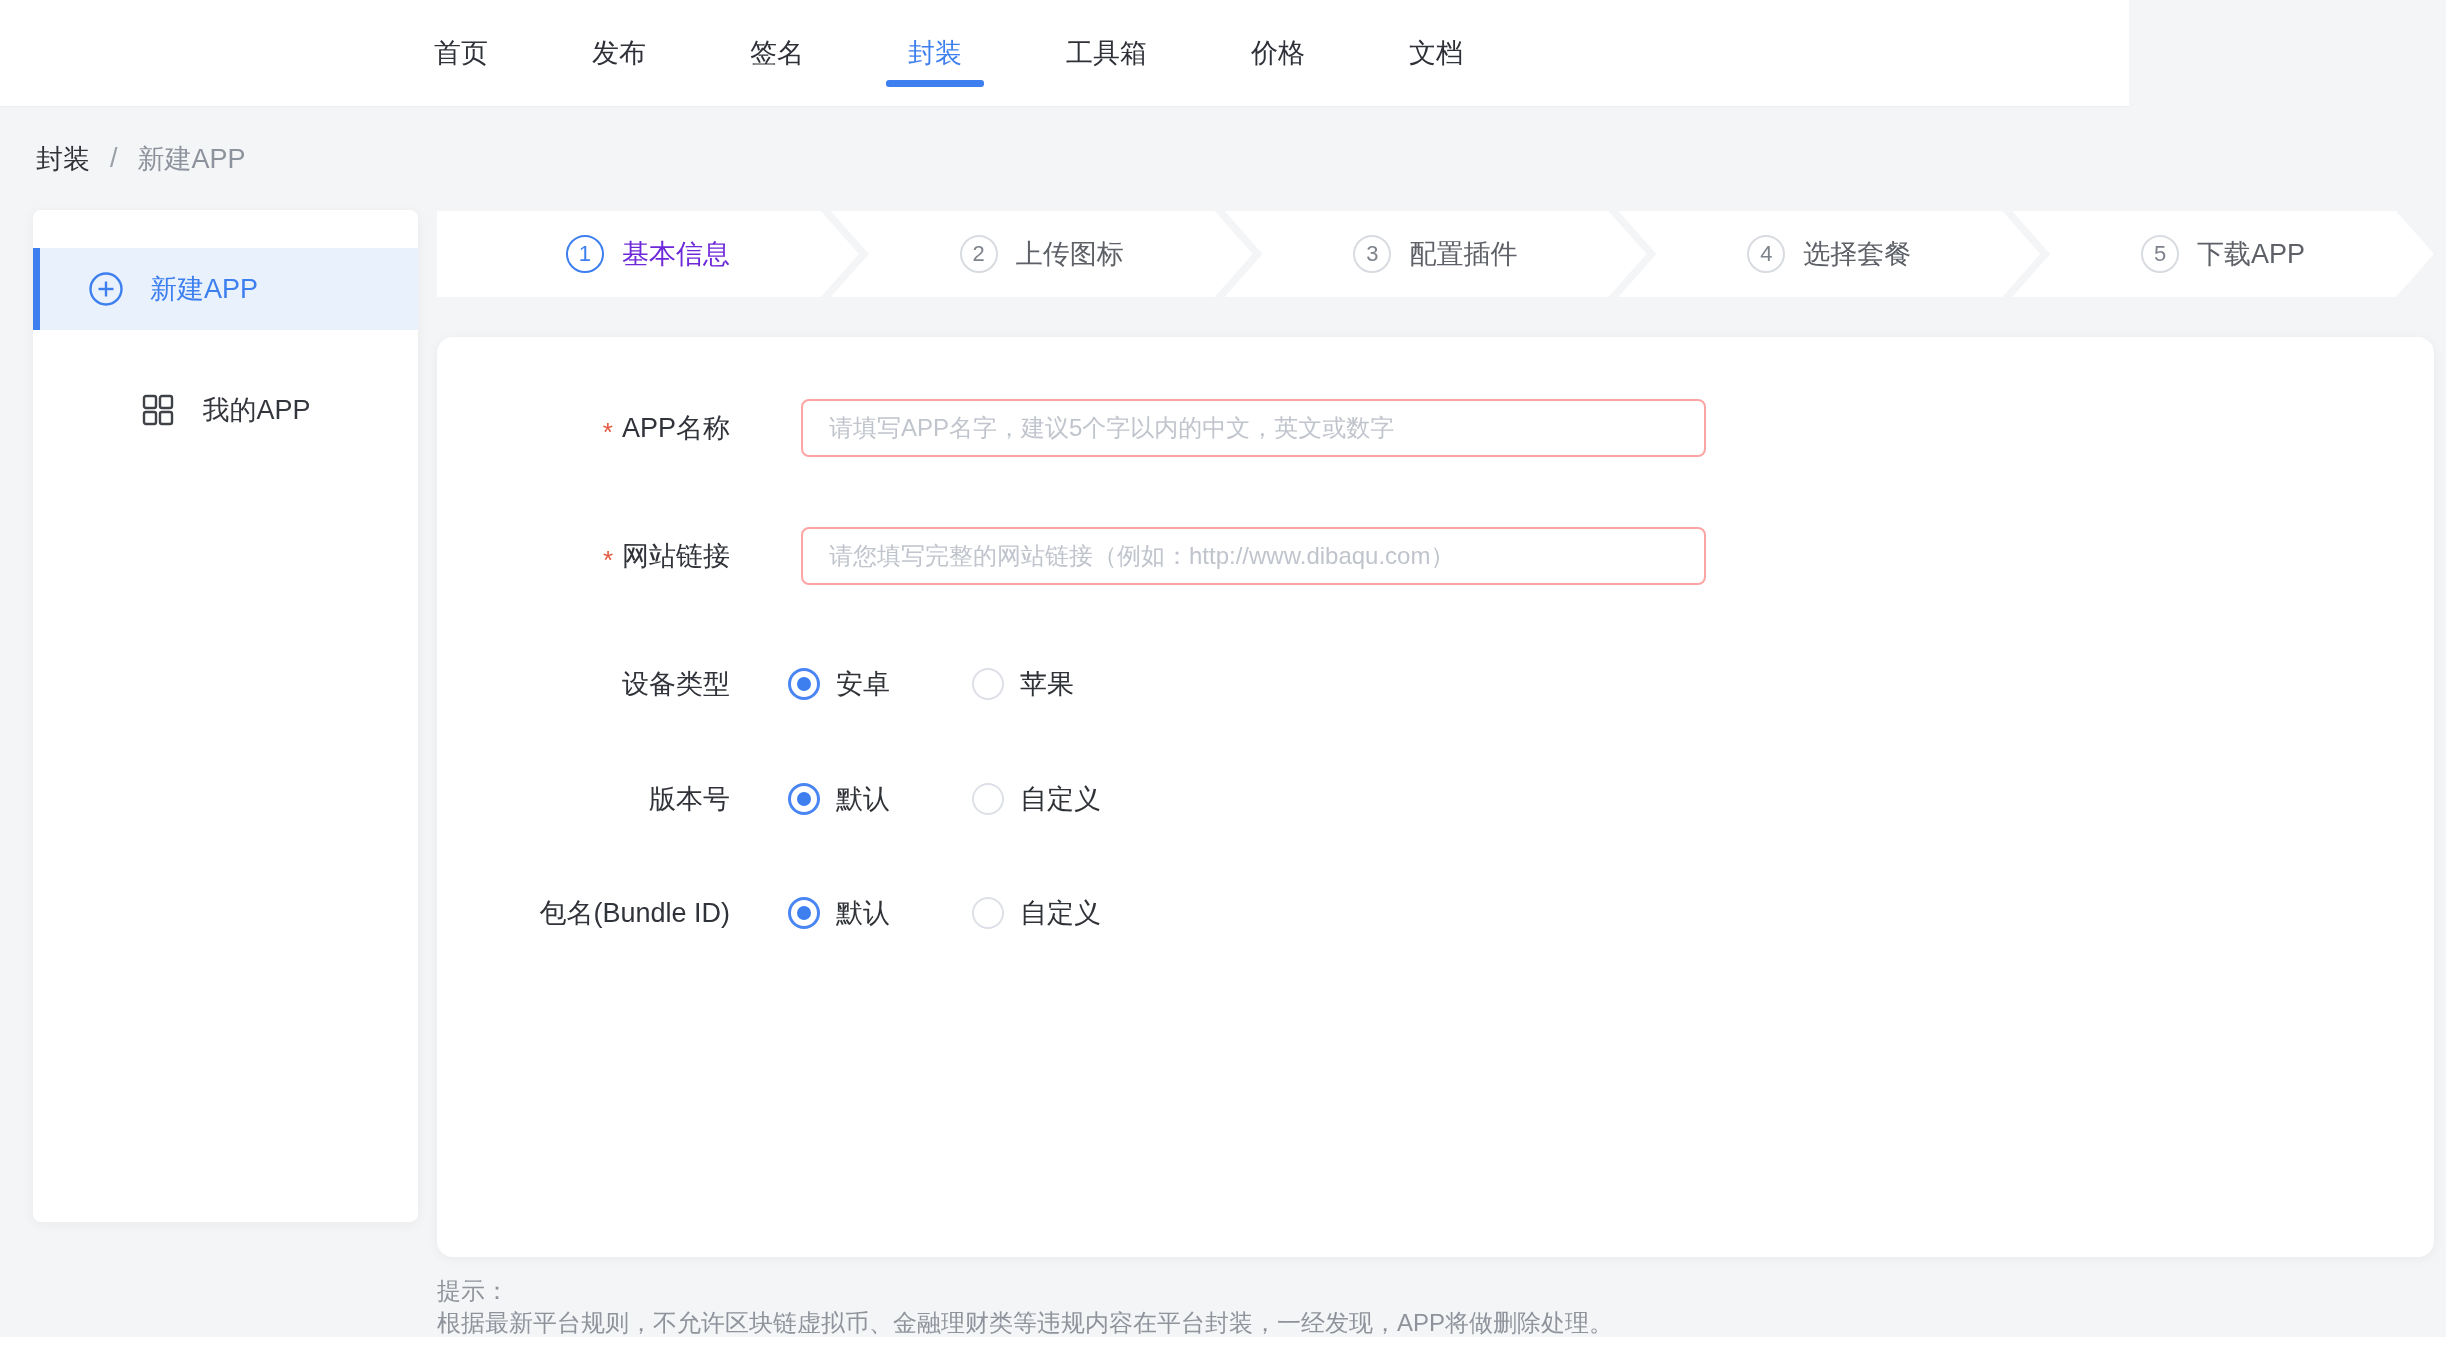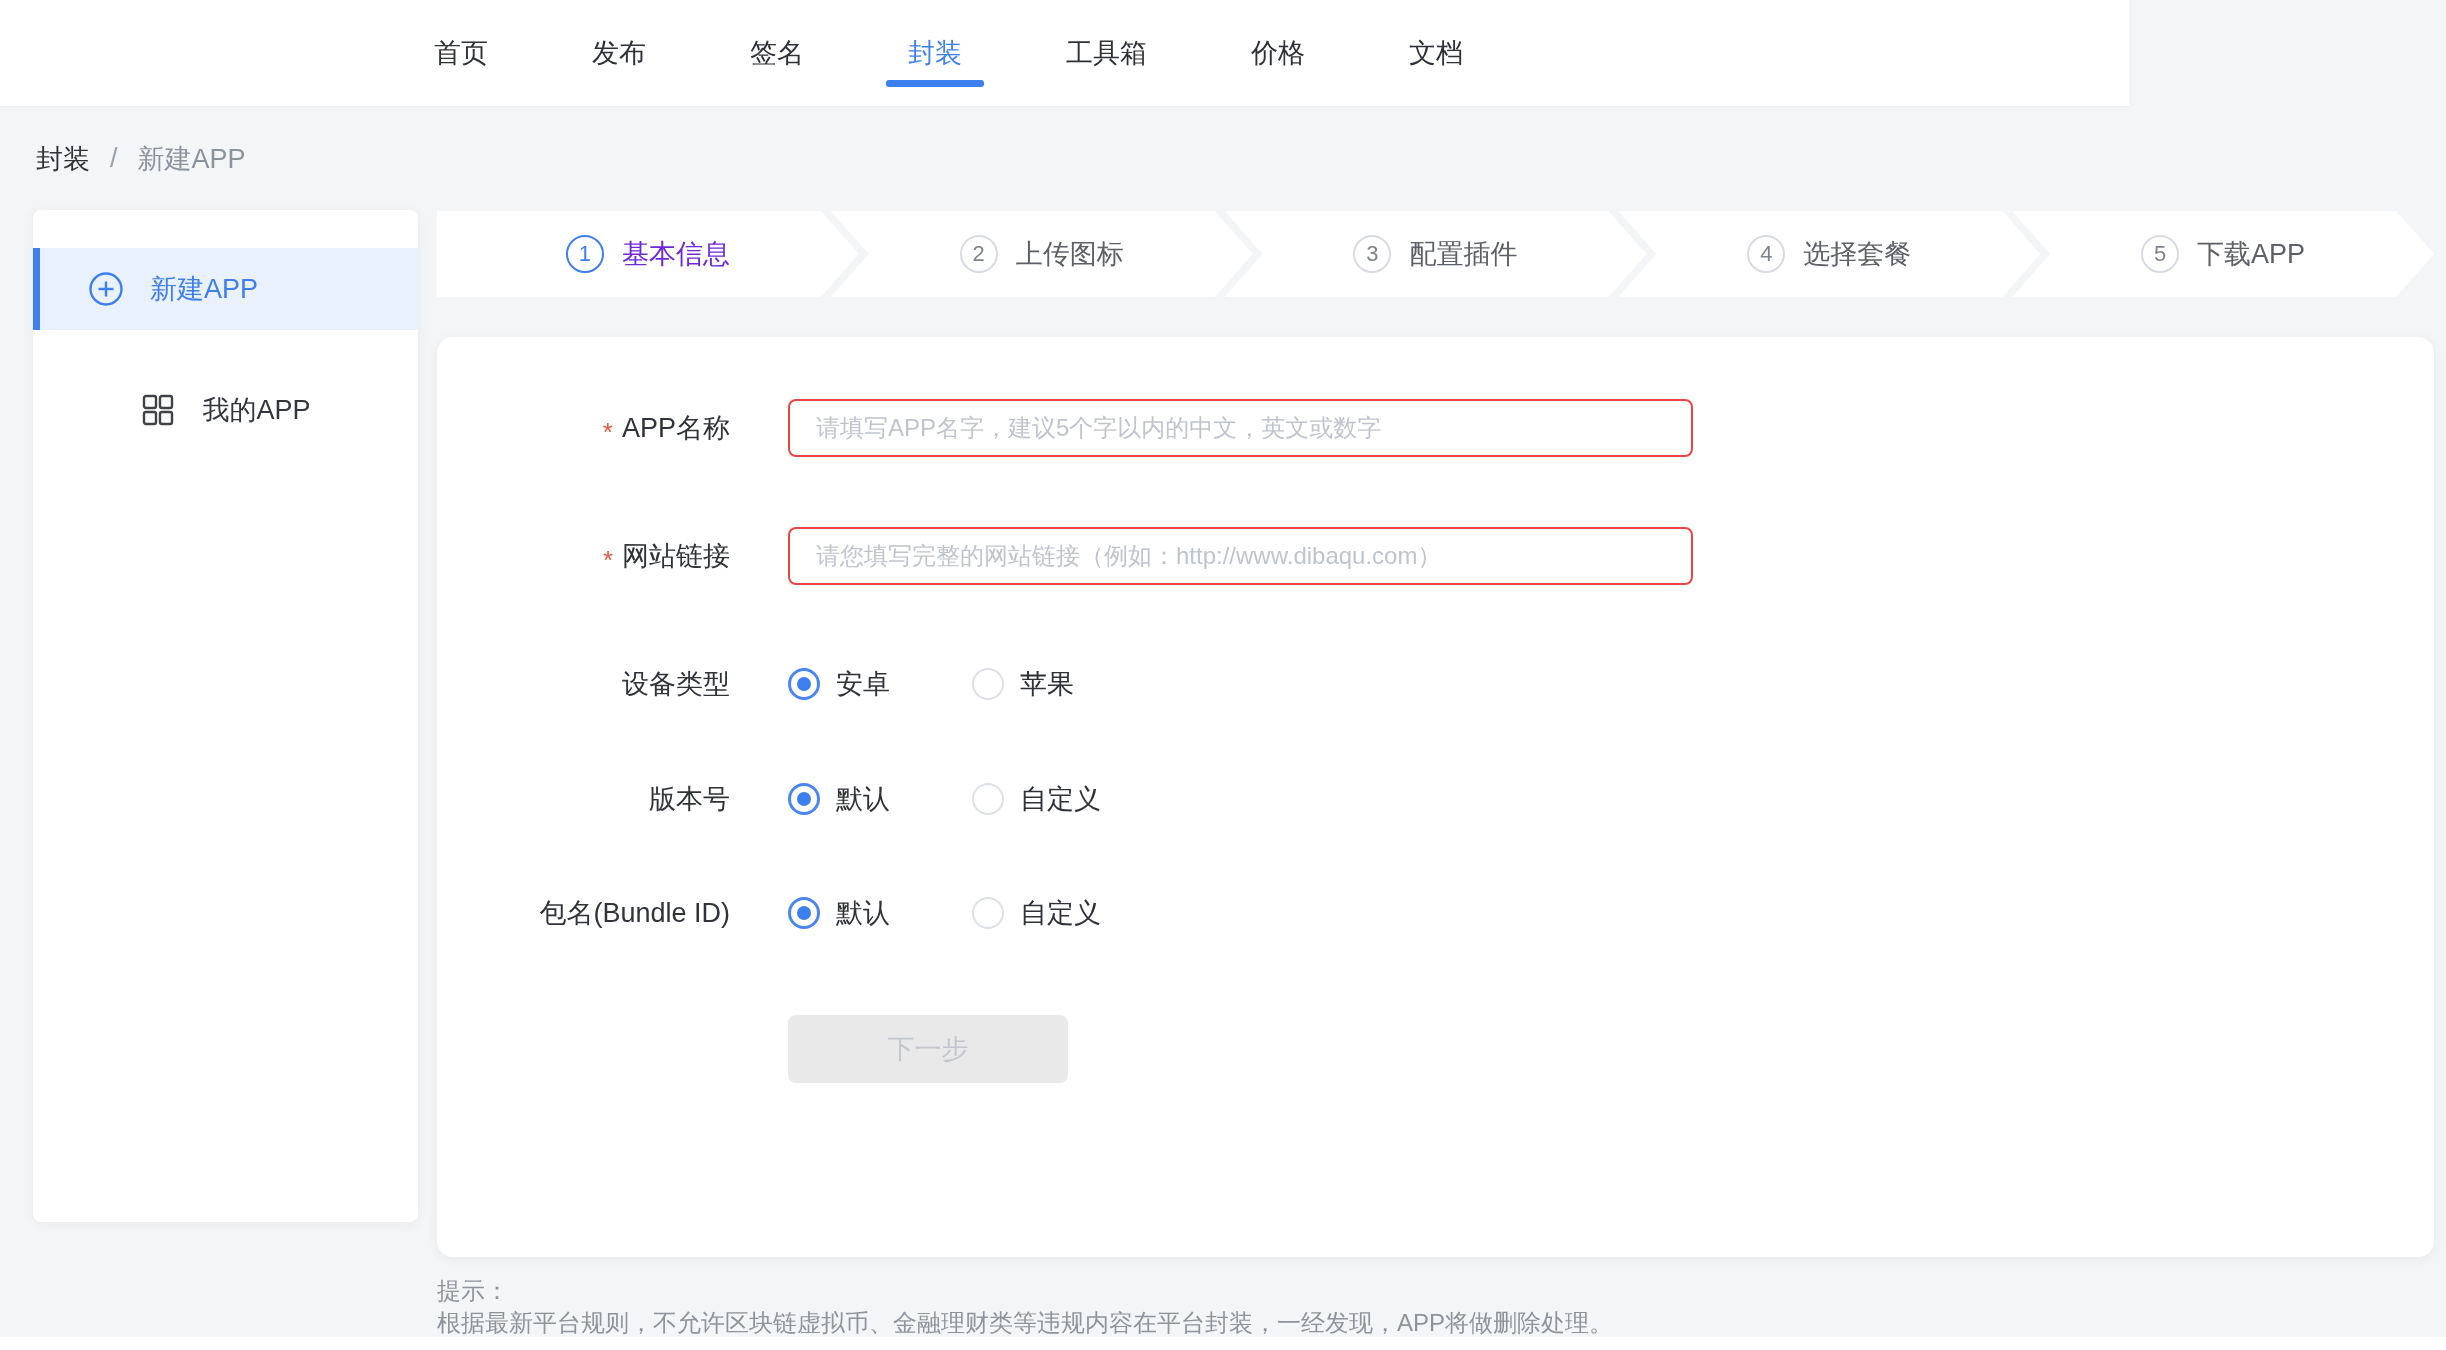--- a/index.html
+++ b/index.html
@@ -80,22 +80,22 @@
     border-radius:16px; box-shadow:0 2px 12px rgba(30,35,45,0.05);
     padding-top:62px;
   }
   .frow { display:flex; align-items:center; height:58px; }
   .mb1 { margin-bottom:70px; } .mb2 { margin-bottom:70px; }
   .mb3 { margin-bottom:57px; } .mb4 { margin-bottom:56px; } .mb5 { margin-bottom:56px; }
   .flabel { width:293px; text-align:right; font-size:27px; color:#303339; flex-shrink:0; white-space:nowrap; }
   .flabel.required::before { content:"*"; color:#e4573f; margin-right:9px; font-size:26px; position:relative; top:4px; }
   .fcontrol { margin-left:58px; display:flex; align-items:center; }
   input.text {
-    width:905px; height:58px; border:2px solid #ef4444; border-radius:8px;
-    padding:0 26px; font-size:24px; color:#333; outline:none; background:#fff;
+    width:905px; height:58px; border:2px solid #fca5a5; border-radius:8px;
+    padding:0 26px; font-size:24px; color:#333; outline:none; background:#fff;margin-left:13px;
   }
   input.text::placeholder { color:#c0c4cc; }
 
   .radio-option { display:flex; align-items:center; margin-right:82px; cursor:pointer; }
   .radio { width:32px; height:32px; border-radius:50%; margin-right:16px; flex-shrink:0; }
   .radio.off { border:2px solid #dde0e6; background:#fff; }
   .radio.on { border:3px solid #4a86f3; background:#fff; display:flex; align-items:center; justify-content:center; }
   .radio.on::after { content:""; width:14px; height:14px; border-radius:50%; background:#3d7fef; }
   .radio-label { font-size:27px; color:#2f3237; white-space:nowrap; }
 
@@ -236,23 +236,20 @@
           <span class="radio on"></span>
           <span class="radio-label">默认</span>
         </span>
         <span class="radio-option">
           <span class="radio off"></span>
           <span class="radio-label">自定义</span>
         </span>
       </span>
     </div>
 
-    <div class="btn-row">
-      <button class="next-btn" disabled="">下一步</button>
-    </div>
 
   </div>
 
   <div class="tip">
     <span class="tip-prefix">提示：</span>
     <span>根据最新平台规则，不允许区块链虚拟币、金融理财类等违规内容在平台封装，一经发现，APP将做删除处理。</span>
   </div>
 
 </div>
 

